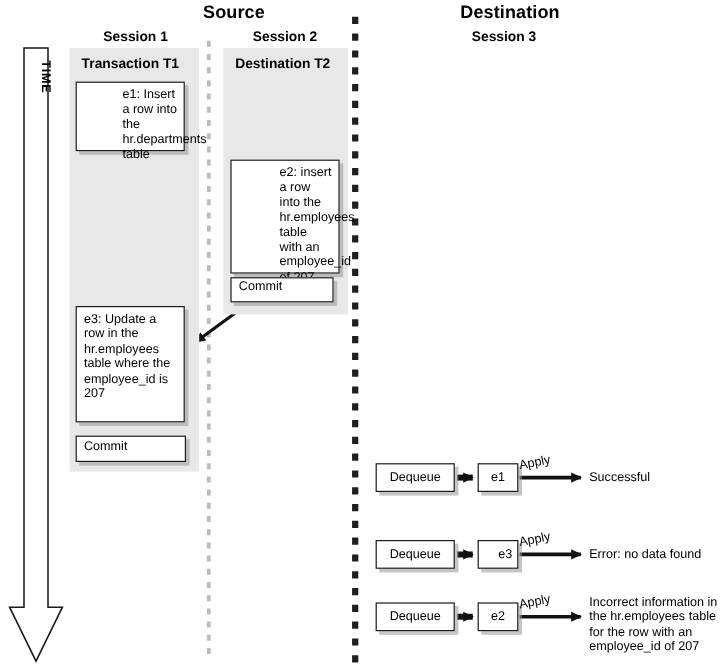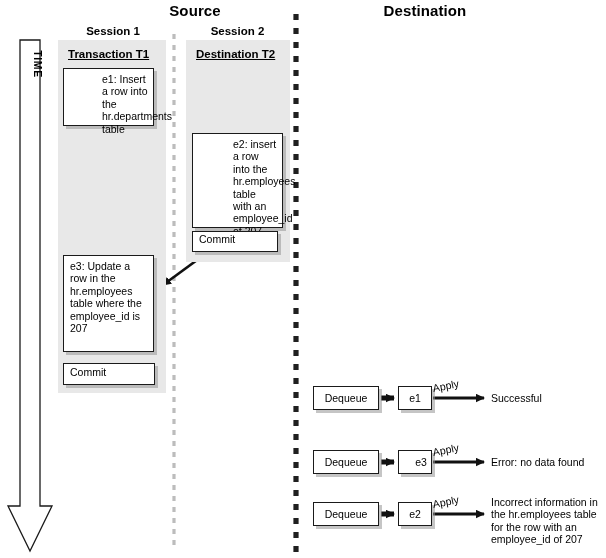--- a/index.html
+++ b/index.html
@@ -74,21 +74,20 @@
     background: #e8e8e8;
   }
   #session1-panel { left: 58px;  top: 40px; width: 108px; height: 353px; }
   #session2-panel { left: 186px; top: 40px; width: 104px; height: 222px; }
 
   .txn-title {
     position: absolute;
     font-size: 11.5px;
     font-weight: bold;
     white-space: nowrap;
-    text-decoration: underline;
   }
   #txn1-title { left: 68px;  top: 48px; }
   #txn2-title { left: 196px; top: 48px; }
 
   
   .box {
     position: absolute;
     background: #ffffff;
     border: 1.6px solid #1a1a1a;
     box-shadow: 3px 3px 0 0 rgba(150,150,150,0.55);
@@ -185,20 +184,21 @@
 
   <div class="time-arrow">
     <div class="time-label">TIME</div>
   </div>
 
   <div class="main-heading" id="heading-source">Source</div>
   <div class="main-heading" id="heading-dest">Destination</div>
 
   <div class="session-heading" id="session1-heading">Session 1</div>
   <div class="session-heading" id="session2-heading">Session 2</div>
+  <div class="session-heading" id="session3-heading">Session 3</div>
 
   <div class="session-panel" id="session1-panel"></div>
   <div class="session-panel" id="session2-panel"></div>
 
   <div class="txn-title" id="txn1-title">Transaction T1</div>
   <div class="txn-title" id="txn2-title">Destination T2</div>
 
   <div class="box" id="box-e1">e1: Insert a row into the hr.departments table</div>
   <div class="box" id="box-e2">e2: insert a row into the hr.employees table with an employee_id of 207</div>
   <div class="box vcenter" id="box-commit2">Commit</div>

